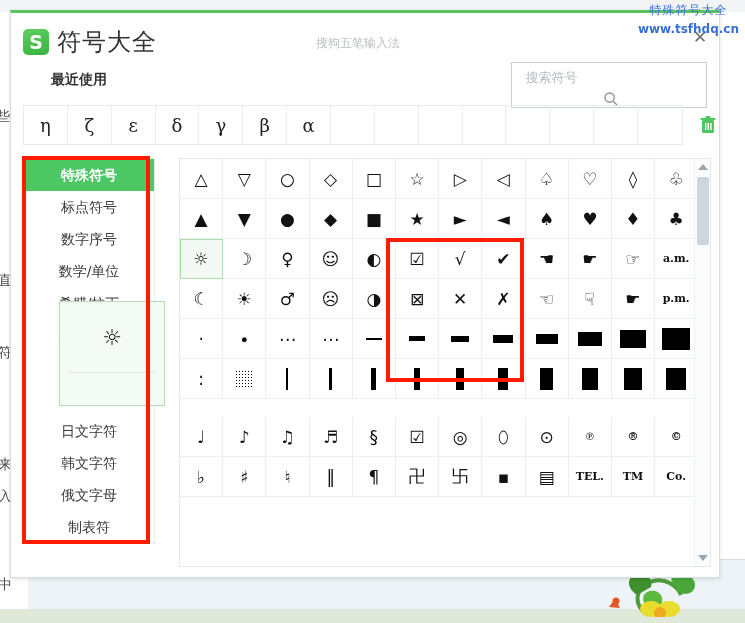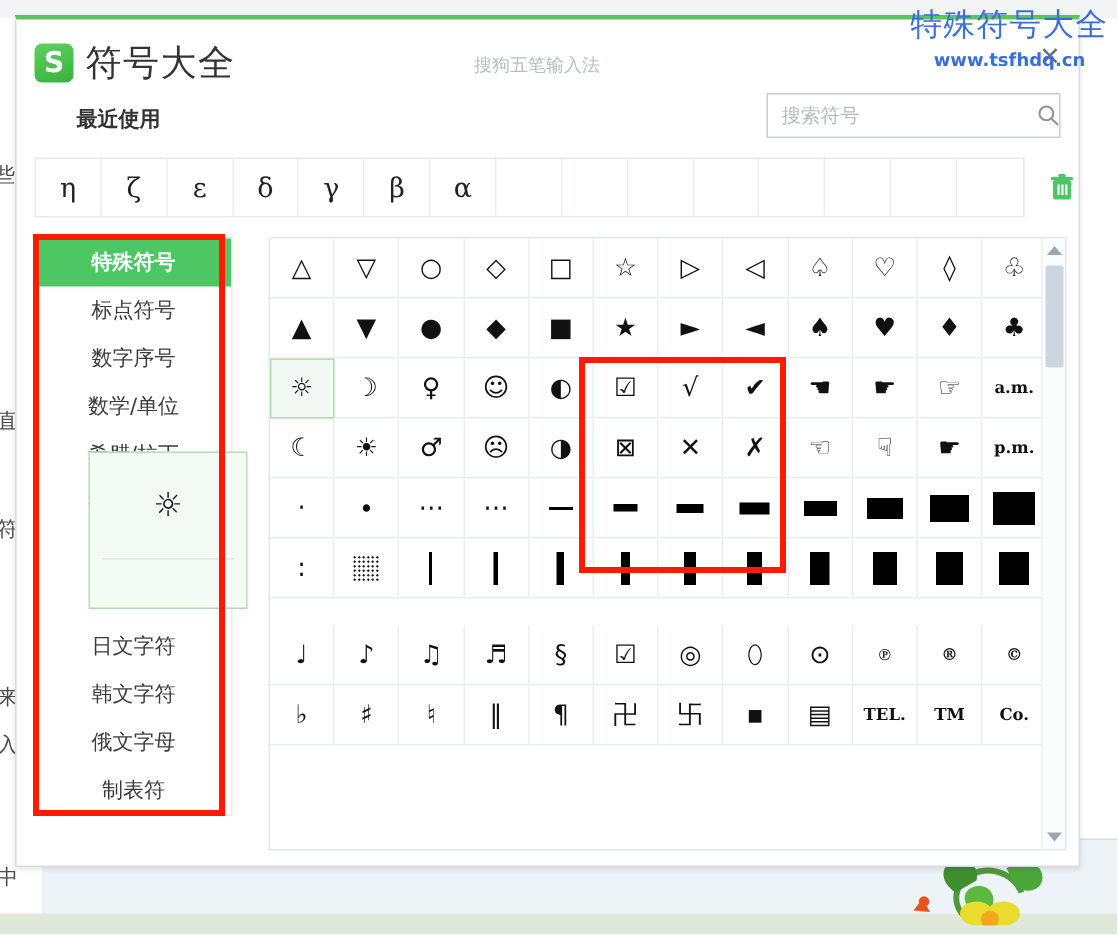--- a/index.html
+++ b/index.html
@@ -72,23 +72,23 @@
 
   
   .recent-label {
     position: absolute; left: 12px; top: 58px;
     font-size: 14px; font-weight: bold; color: #333;
     font-family: "DejaVu Sans", sans-serif;
     margin-left: 28px;
   }
   .search-box {
     position: absolute; right: 12px; top: 49px;
-    width: 196px; height: 30px;
+    width: 196px; height: 46px;
     border: 1px solid #c9ced3; background: #fff;
-    display: flex; align-items: center; padding: 0 6px 0 9px;
+    display: flex; align-items: center; padding: 0 6px 0 9px; flex-direction: column;
   }
   .search-box input {
     flex: 1; border: none; outline: none; font-size: 13px; color: #333;
     font-family: "DejaVu Sans", sans-serif; background: transparent;
   }
   .search-box input::placeholder { color: #b5b9be; }
   .mag { width: 16px; height: 16px; flex: 0 0 16px; }
 
   .recent-row {
     position: absolute; left: 12px; top: 92px;
@@ -185,21 +185,21 @@
   
   .anno { position: absolute; border: 4px solid #ff1a00; pointer-events: none; z-index: 60; }
   #anno-side { left: 22px; top: 156px; width: 128px; height: 388px; }
   #anno-grid { left: 386px; top: 238px; width: 138px; height: 144px; }
 
   
   .wm {
     position: absolute; right: 6px; top: 2px; z-index: 70;
     text-align: center; color: #3a6fd8; pointer-events: none;
   }
-  .wm-cn { font-size: 21px; font-family: Liberation Sans, sans-serif; letter-spacing: 1px; }
+  .wm-cn { font-size: 12px; font-family: Liberation Sans, sans-serif; letter-spacing: 1px; }
   .wm-url { font-size: 12px; font-family: "DejaVu Sans", sans-serif; margin-top: 3px; font-weight: bold; }
 </style>
 </head>
 <body>
 
 <div id="root">
 
   <div class="bg-band"></div>
   <div class="bg-strip"></div>
 

